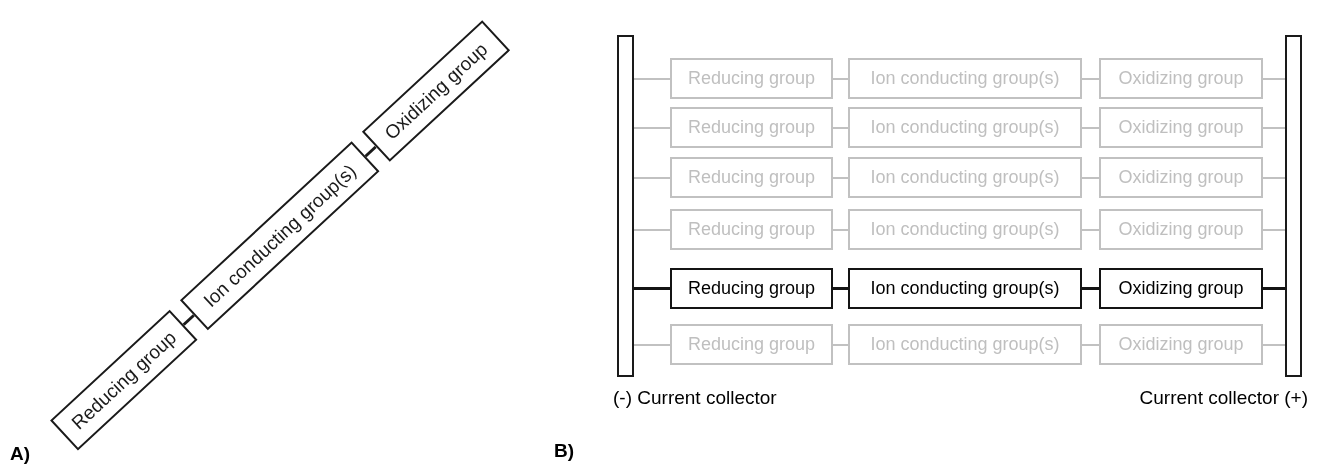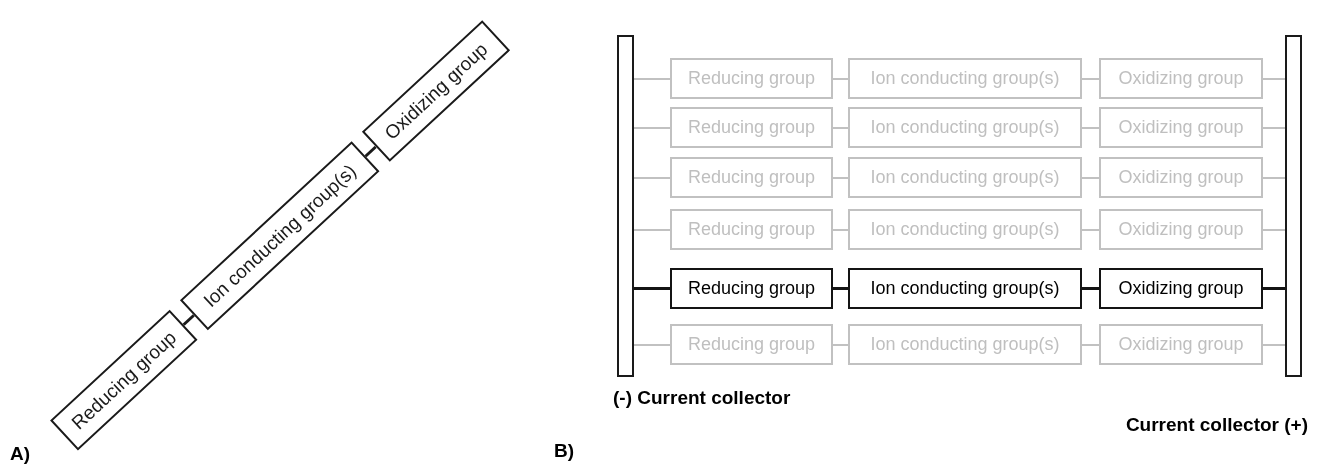--- a/index.html
+++ b/index.html
@@ -100,26 +100,26 @@
 
   .b-row.inactive .b-box  { border-color: #c1c1c1; color: #bfbfbf; }
   .b-row.inactive .b-line { height: 2px; background: #c1c1c1; }
   .b-row.active   .b-box  { border-color: #141414; color: #000000; font-weight: 500; }
   .b-row.active   .b-line { height: 3px; background: #141414; }
 
   .collector-label {
     position: absolute;
     top: 387px;
     font-size: 19px;
-    font-weight: bold;
+    font-weight: normal;
     color: #000000;
     white-space: nowrap;
   }
   #collector-label-negative { left: 613px; }
-  #collector-label-positive { right: 12px; text-align: center; margin-top: 27px; }
+  #collector-label-positive { right: 12px; text-align: center; }
 </style>
 </head>
 <body>
 
 <div id="canvas">
 
   <div id="panel-a-chain">
     <div class="a-box w1">Reducing group</div>
     <div class="a-conn"></div>
     <div class="a-box w2">Ion conducting group(s)</div>

